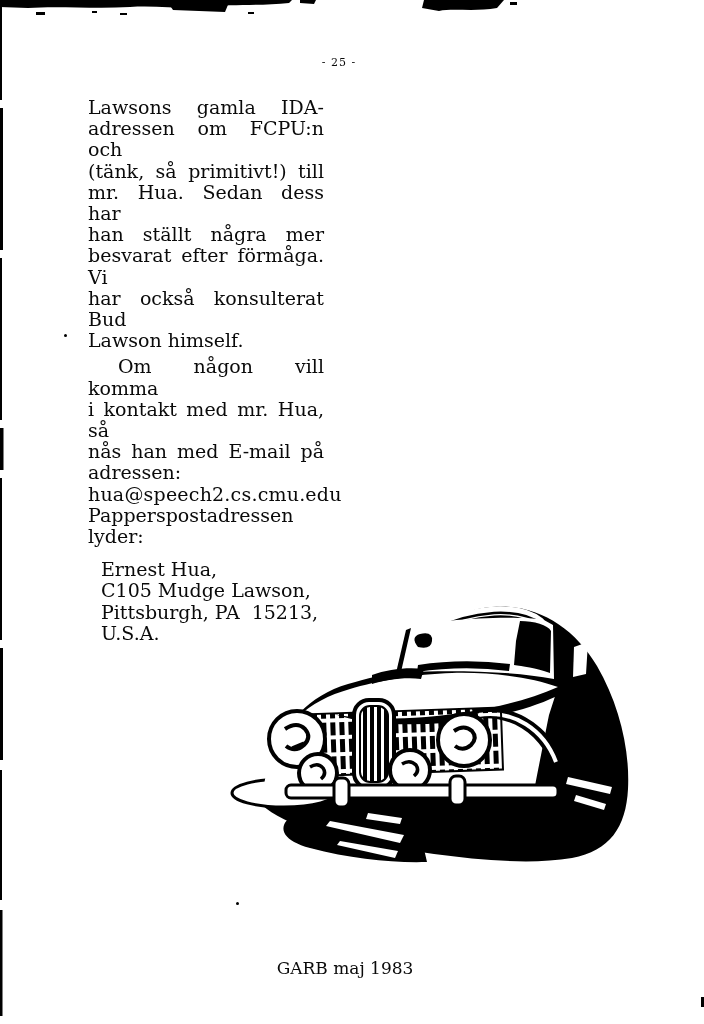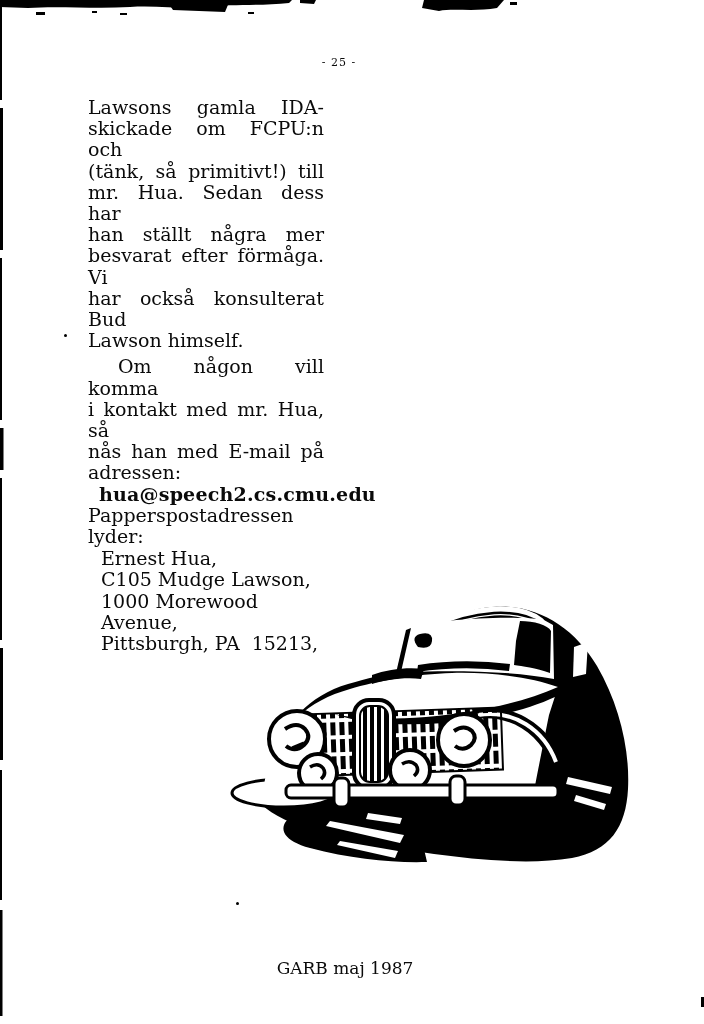--- a/index.html
+++ b/index.html
@@ -13,22 +13,22 @@
     font-size:11px;letter-spacing:1px;
   }
   .textcol{
     position:absolute;left:88px;top:97px;width:236px;
     font-size:19px;line-height:21.2px;
   }
   .jline{text-align:justify;text-align-last:justify;}
   .plain{text-align:left;text-align-last:left;}
   .indent{text-indent:30px;}
   .p2{margin-top:5px;}
-  .email{font-weight:bold;letter-spacing:0.2px;margin-left:11px;}
-  .addr{margin-top:1px;padding-left:13px;}
+  .email{font-weight:normal;letter-spacing:0.2px;}
+  .addr{margin-top:12px;padding-left:13px;}
   .footer{
     position:absolute;top:958px;left:0;width:690px;text-align:center;
     font-size:17px;
   }
   .car{position:absolute;left:222px;top:583px;}
   .artifact{position:absolute;}
   .dot{position:absolute;width:3px;height:3px;background:#000;border-radius:50%;}
 </style>
 </head>
 <body>
@@ -62,21 +62,21 @@
 
 <svg class="artifact" style="top:996px;left:699px" width="5" height="12" viewBox="0 0 5 12">
   <rect x="2" y="1" width="3" height="10" fill="#000"></rect>
 </svg>
 
 <div class="page-number">- 25 -</div>
 
 <div class="textcol">
   <div>
     <div class="jline">Lawsons gamla IDA-</div>
-    <div class="jline">skickade om FCPU:n och</div>
+    <div class="jline">adressen om FCPU:n och</div>
     <div class="jline">(tänk, så primitivt!) till</div>
     <div class="jline">mr. Hua. Sedan dess har</div>
     <div class="jline">han ställt några mer</div>
     <div class="jline">besvarat efter förmåga. Vi</div>
     <div class="jline">har också konsulterat Bud</div>
     <div class="plain">Lawson himself.</div>
   </div>
 
   <div class="p2">
     <div class="jline indent">Om någon vill komma</div>
@@ -84,22 +84,22 @@
     <div class="jline">nås han med E-mail på</div>
     <div class="plain">adressen:</div>
     <div class="plain email">hua@speech2.cs.cmu.edu</div>
     <div class="plain">Papperspostadressen</div>
     <div class="plain">lyder:</div>
   </div>
 
   <div class="addr">
     <div class="plain">Ernest Hua,</div>
     <div class="plain">C105 Mudge Lawson,</div>
-    <div class="plain">1000 Morewood Avenue,</div>
     <div class="plain">Pittsburgh, PA&nbsp; 15213,</div>
+    <div class="plain">U.S.A.</div>
   </div>
 </div>
 
 <div class="dot" style="left:64px;top:334px"></div>
 <div class="dot" style="left:236px;top:902px"></div>
 
 <svg class="car" width="420" height="300" viewBox="0 0 420 300">
   <defs>
     <pattern id="grillePat" width="9" height="17" patternUnits="userSpaceOnUse">
       <rect x="1" y="1" width="5" height="13" fill="#000"></rect>
@@ -176,13 +176,13 @@
 
   <path d="M108,238 l74,14 -4,8 -74,-17 Z" fill="#fff"></path>
   <path d="M118,258 l58,10 -3,7 -58,-13 Z" fill="#fff"></path>
   <path d="M146,230 l34,5 -2,6 -34,-5 Z" fill="#fff"></path>
 
   <path d="M346,194 l44,10 -2,7 -44,-10 Z" fill="#fff"></path>
   <path d="M354,212 l30,9 -2,6 -30,-9 Z" fill="#fff"></path>
   <path d="M352,64 l14,-5 -2,32 -13,3 Z" fill="#fff"></path>
 </svg>
 
-<div class="footer">GARB maj 1987</div>
+<div class="footer">GARB maj 1983</div>
 
 </body></html>

